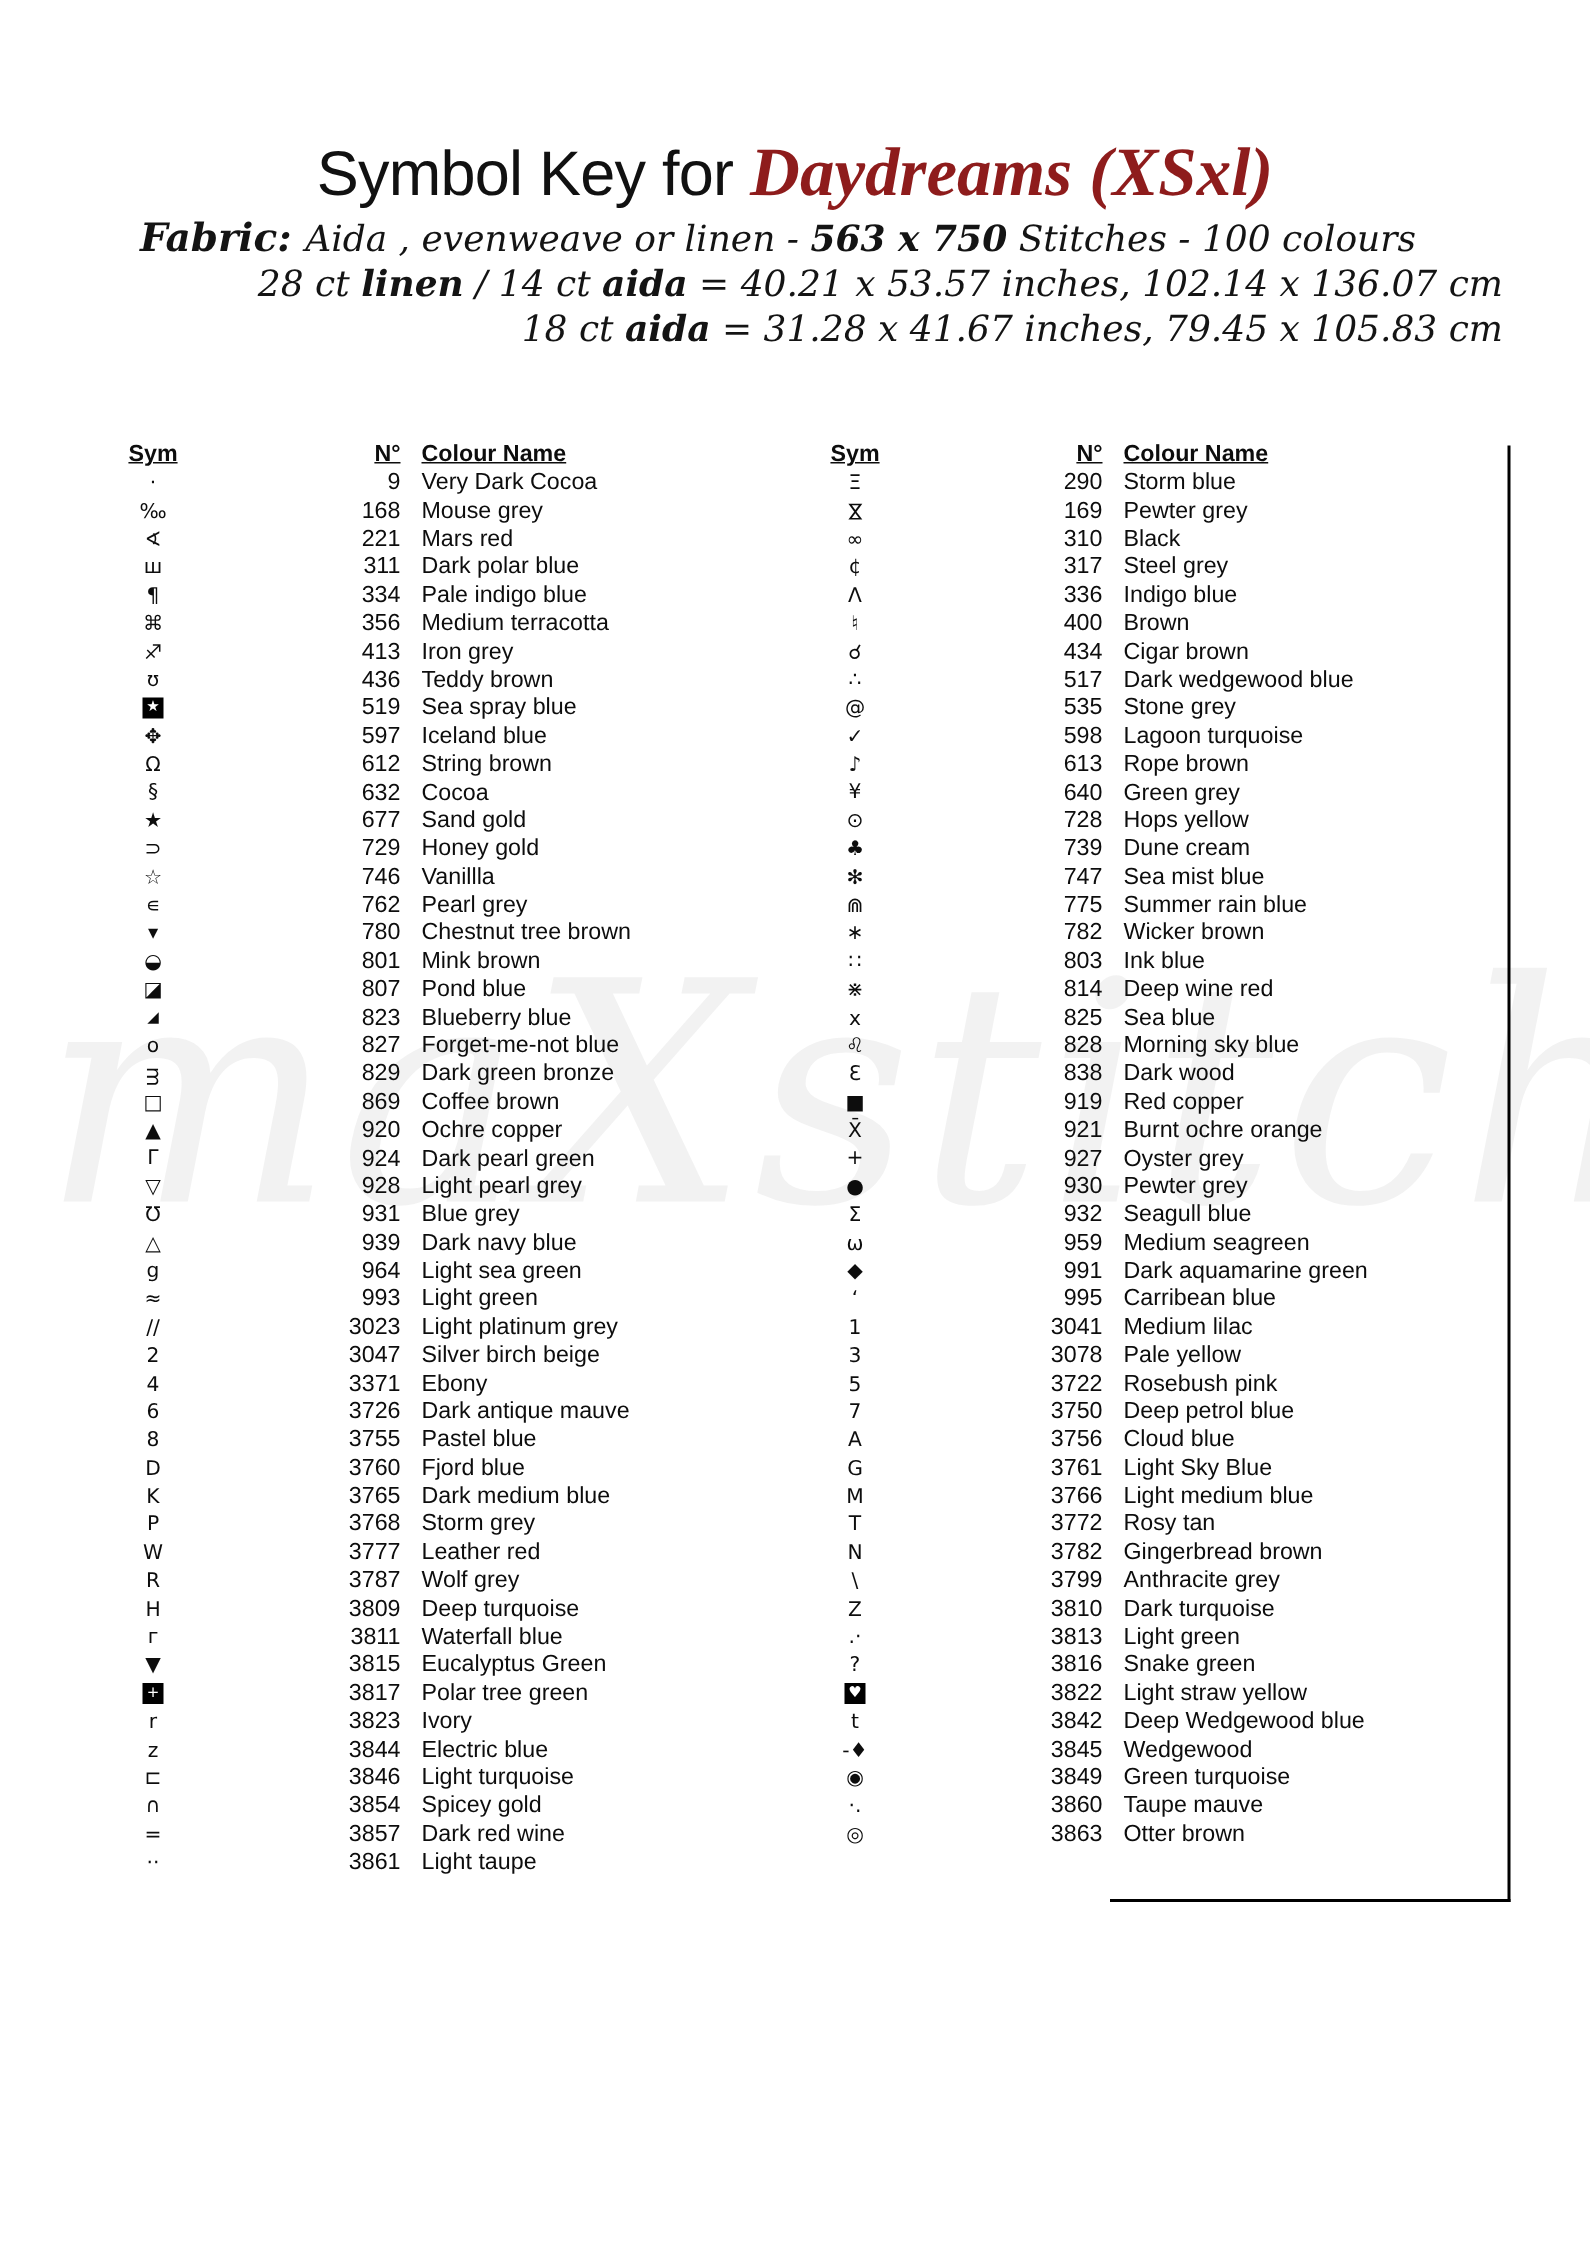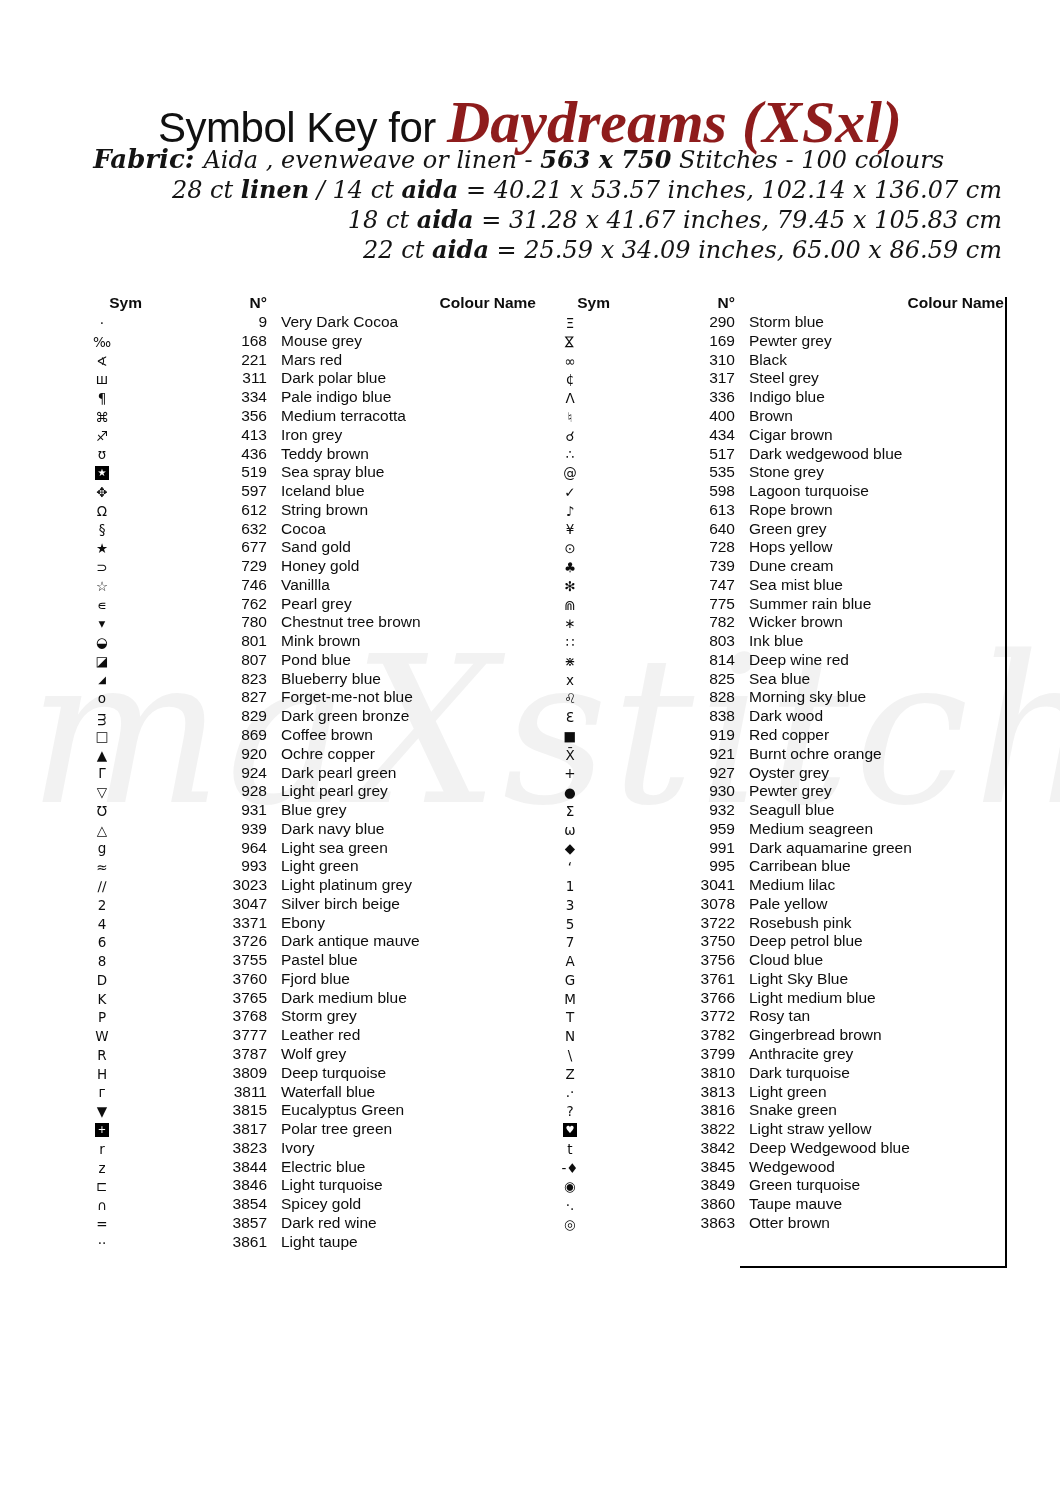--- a/index.html
+++ b/index.html
@@ -13,40 +13,40 @@
     color:rgba(70,70,70,0.07);pointer-events:none;z-index:0;
   }
 
   .title{
     position:absolute;top:88px;left:0;width:100%;
     text-align:center;font-size:42px;font-weight:400;
     letter-spacing:-0.5px;margin:0;z-index:1;
   }
   .title .accent{
     font-family:"Liberation Serif",serif;font-style:italic;font-weight:bold;
-    font-size:60px;color:#8e1c1c;letter-spacing:0px;
+    font-size:46px;color:#8e1c1c;letter-spacing:0px;
   }
 
   .fabric{
     position:absolute;top:144px;left:0;right:58px;z-index:1;
     font-family:"DejaVu Serif",serif;font-style:italic;
     font-size:24px;line-height:30px;text-align:right;color:#141414;
   }
   .fabric .intro{padding-right:58px;}
   .fabric .bold{font-weight:bold;margin-top:44px;}
   .fabric .intro .bold:first-child{font-size:26px;}
 
   table.key{
     position:absolute;border-collapse:collapse;z-index:1;
     font-size:15.5px;color:#0d0d0d;table-layout:fixed;
   }
   table.key.left{left:62px;top:294px;}
   table.key.right{left:530px;top:294px;}
   .key th,.key td{height:18.78px;padding:0;font-weight:400;white-space:nowrap;overflow:visible;}
-  .key th{font-weight:bold;text-align:right;}
+  .key th{font-weight:bold;text-decoration:underline;}
   .c-sym{width:80px;text-align:center;}
   .c-num{width:125px;text-align:right;}
   .c-name{width:255px;text-align:left;padding-left:14px !important;}
   .sym{
     font-family:"DejaVu Sans",sans-serif;font-size:13.5px;line-height:14px;
     display:inline-block;vertical-align:middle;
   }
   .sym.box{
     background:#000;color:#fff;width:14px;height:14px;line-height:14px;
     font-size:10px;text-align:center;
@@ -63,21 +63,20 @@
 <div class="page">
 
   <div class="watermark">maXstitch</div>
 
   <h1 class="title"><span>Symbol Key for </span><span class="accent">Daydreams (XSxl)</span></h1>
 
   <div class="fabric">
     <div class="intro"><span class="bold">Fabric:  </span><span>Aida , evenweave or  linen - </span><span class="bold">563 x 750</span><span> Stitches - 100 colours</span></div>
     <div class="size-line"><span>28 ct </span><span class="bold">linen</span><span> / 14 ct </span><span class="bold">aida</span><span> = 40.21 x 53.57 inches, 102.14 x 136.07 cm</span></div>
     <div class="size-line"><span>18 ct </span><span class="bold">aida</span><span>  = 31.28 x 41.67 inches, 79.45 x 105.83 cm</span></div>
-    <div class="size-line"><span>22 ct </span><span class="bold">aida</span><span> = 25.59 x 34.09 inches, 65.00 x 86.59 cm</span></div>
   </div>
 
   <table class="key left">
     <thead>
       <tr>
         <th class="c-sym">Sym</th>
         <th class="c-num">N°</th>
         <th class="c-name">Colour Name</th>
       </tr>
     </thead>

